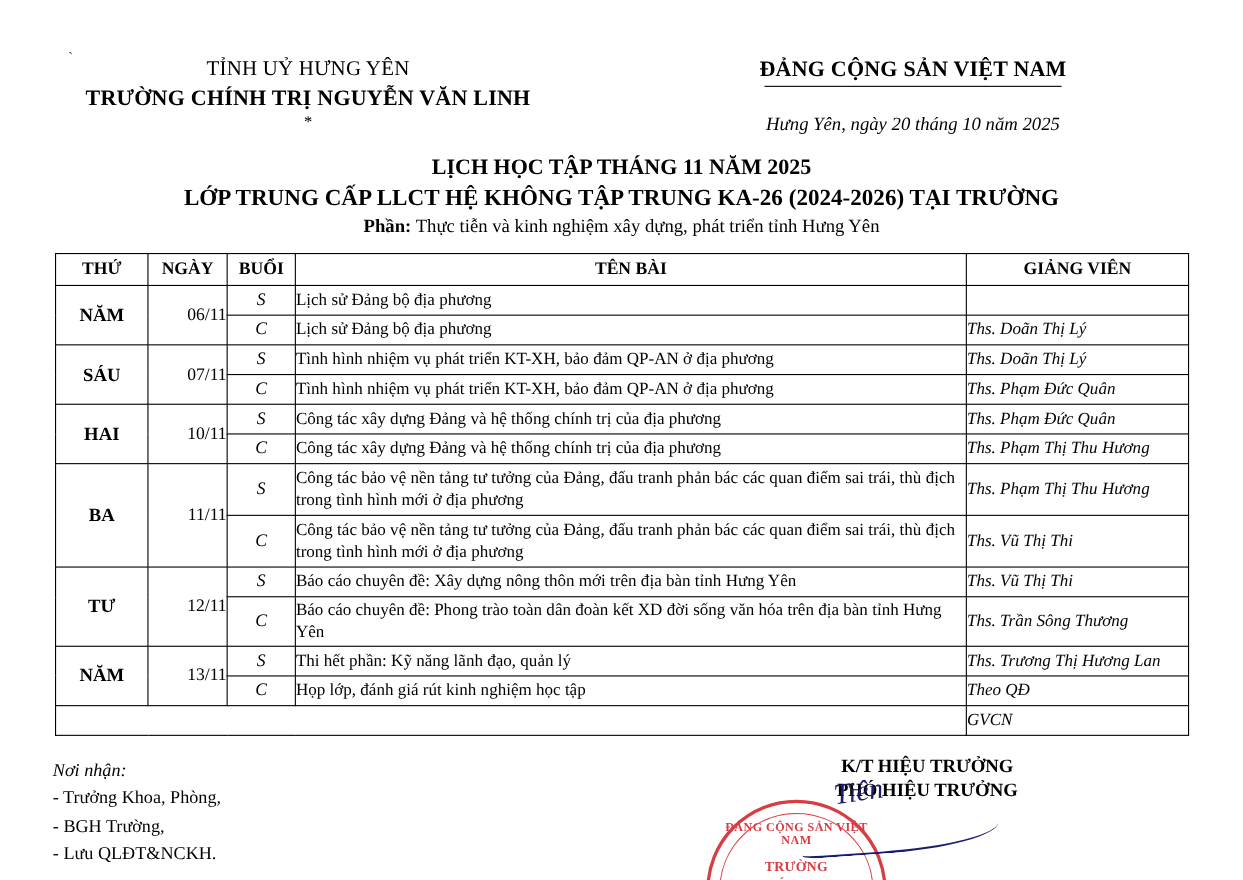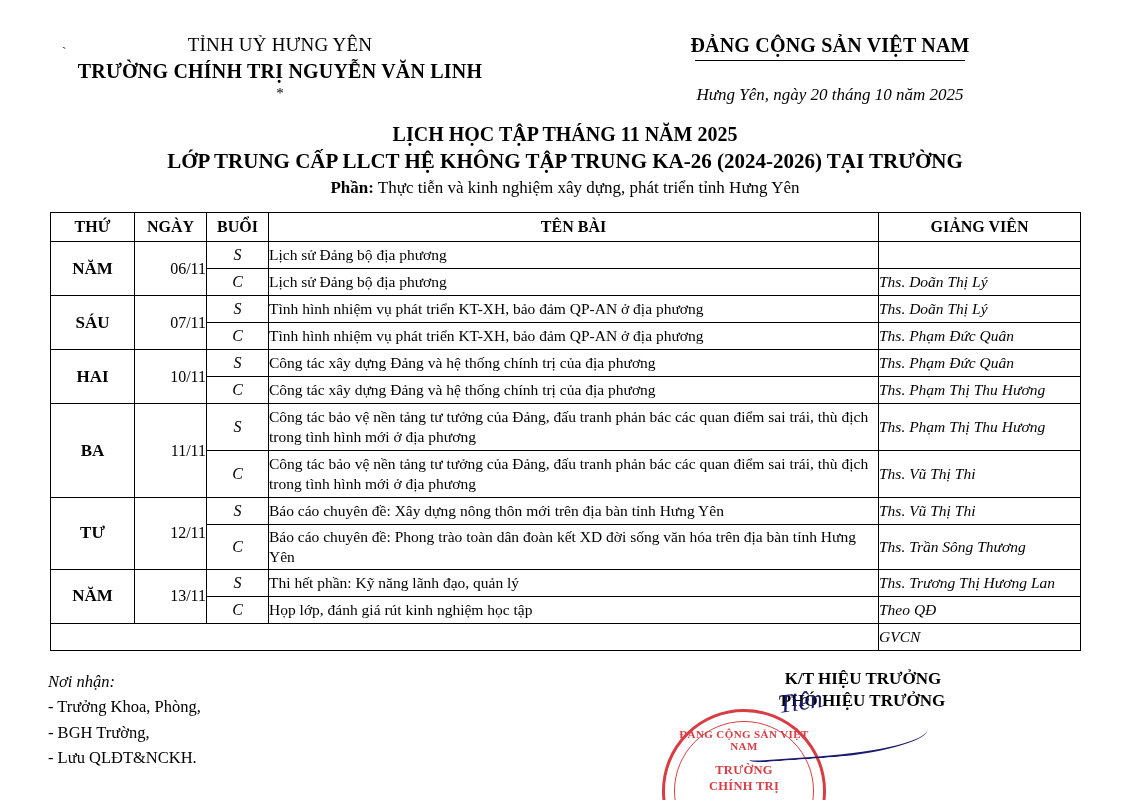--- a/index.html
+++ b/index.html
@@ -19,21 +19,21 @@
   .page {
     position: relative;
     width: 1130px;
     height: 800px;
   }
 
   
   .header {
     display: flex;
     flex-direction: row;
-    padding-top: 34px;
+    padding-top: 52px;
     font-family: Liberation Serif, serif;
   }
   .header-left {
     width: 560px;
     text-align: center;
   }
   .header-right {
     width: 540px;
     text-align: center;
   }
@@ -143,21 +143,20 @@
   }
   tr.r-normal td { height: 22px; }
   tr.r-tall td { height: 42px; }
 
   
   .footer {
     display: flex;
     flex-direction: row;
     margin-top: 18px;
     padding-left: 48px;
-    gap: 20px;
   }
   .recipients {
     width: 560px;
     font-size: 16.5px;
     line-height: 1.55;
   }
   .recipients .rec-title {
     font-style: italic;
   }
   .signature {

